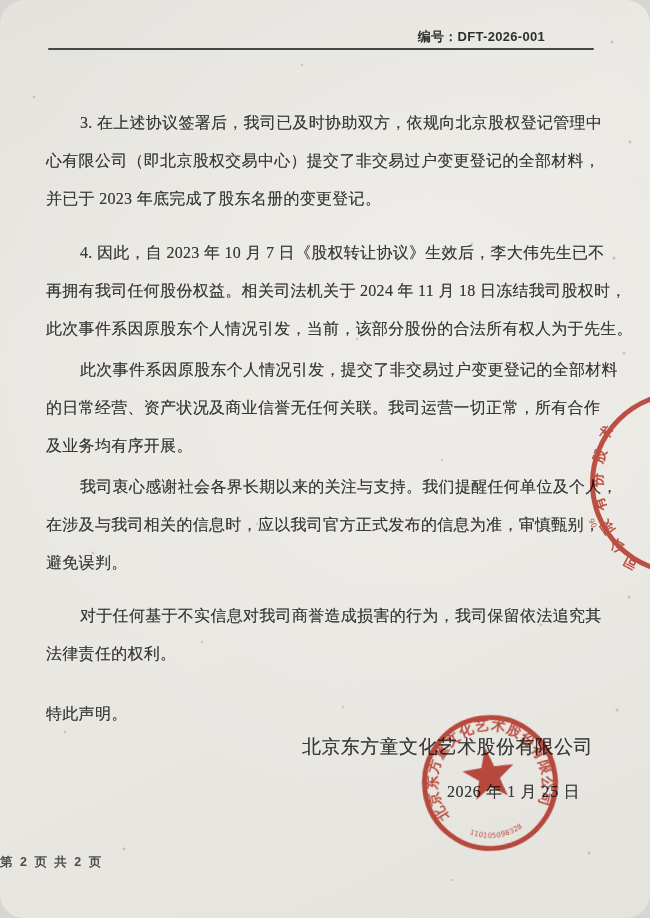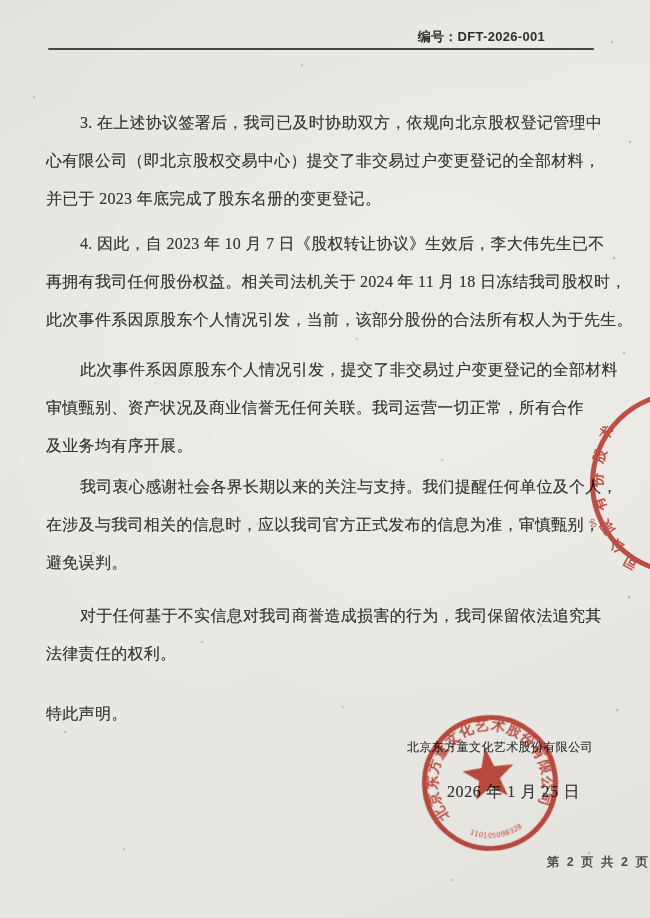--- a/index.html
+++ b/index.html
@@ -6,20 +6,21 @@
   .page{
     position:relative;
     width:650px;height:918px;
     margin:0 auto;
     overflow:hidden;
     background:
       radial-gradient(120% 90% at 68% 38%, rgba(255,255,255,0.22), rgba(0,0,0,0) 62%),
       linear-gradient(155deg,#e4e2dd 0%,#eae8e3 30%,#e9e7e2 62%,#e5e3de 100%);
     font-family:"Liberation Serif","DejaVu Serif",serif;
     color:#3a3a3a;
+    border-radius:24px;
   }
   .speckles{
     position:absolute;left:0;top:0;width:2px;height:2px;border-radius:50%;
     background:transparent;
     box-shadow:
       83px 126px 0 0.4px rgba(105,100,92,.30), 301px 64px 0 0.3px rgba(105,100,92,.25),
       611px 41px 0 0.5px rgba(105,100,92,.28), 629px 141px 0 0.4px rgba(105,100,92,.30),
       143px 287px 0 0.3px rgba(105,100,92,.26), 471px 243px 0 0.4px rgba(105,100,92,.24),
       613px 257px 0 0.6px rgba(105,100,92,.30), 51px 414px 0 0.3px rgba(105,100,92,.25),
       356px 338px 0 0.4px rgba(105,100,92,.22), 623px 352px 0 0.4px rgba(105,100,92,.28),
@@ -41,35 +42,35 @@
     position:absolute;left:48px;top:48px;width:546px;height:2px;
     background:#464646;border-radius:1px;
   }
   .para{position:absolute;left:46px;width:575px;}
   .line{
     height:38px;line-height:38px;font-size:16px;letter-spacing:.3px;
     white-space:nowrap;color:#383838;
     text-shadow:0 0 .6px rgba(56,56,56,.55);
   }
   .indent{text-indent:34px;}
-  .p0{top:63px;}  .p1{top:104px;} .p2{top:225px;} .p3{top:351px;}
+  .p0{top:63px;}  .p1{top:104px;} .p2{top:234px;} .p3{top:351px;}
   .p4{top:468px;} .p5{top:597px;} .p6{top:695px;}
   .sig-company{
     position:absolute;top:728px;right:57px;height:38px;line-height:38px;
-    font-size:12px;letter-spacing:.4px;color:#383838;white-space:nowrap;
+    font-size:19px;letter-spacing:.4px;color:#383838;white-space:nowrap;
     text-shadow:0 0 .6px rgba(56,56,56,.55);
   }
   .sig-date{
     position:absolute;top:773px;right:70px;height:38px;line-height:38px;
     font-size:16px;letter-spacing:.6px;color:#383838;white-space:nowrap;
     text-shadow:0 0 .6px rgba(56,56,56,.55);
   }
   .page-footer{
     position:absolute;left:0;right:0;top:846px;height:32px;line-height:32px;
-    text-align:right;
+    text-align:left;
     font-family:"Liberation Sans","DejaVu Sans",sans-serif;
     font-size:12.5px;font-weight:600;color:#4d4d4d;letter-spacing:2px;
   }
   .seal-main{
     position:absolute;left:378px;top:671px;width:224px;height:224px;
     mix-blend-mode:multiply;opacity:.88;
     transform:rotate(-8deg);transform-origin:50% 50%;
   }
   .seal-partial{
     position:absolute;left:560px;top:360px;width:200px;height:250px;
@@ -95,21 +96,21 @@
   </div>
 
   <div class="para p2">
     <div class="line indent">4. 因此，自 2023 年 10 月 7 日《股权转让协议》生效后，李大伟先生已不</div>
     <div class="line">再拥有我司任何股份权益。相关司法机关于 2024 年 11 月 18 日冻结我司股权时，</div>
     <div class="line">此次事件系因原股东个人情况引发，当前，该部分股份的合法所有权人为于先生。</div>
   </div>
 
   <div class="para p3">
     <div class="line indent">此次事件系因原股东个人情况引发，提交了非交易过户变更登记的全部材料</div>
-    <div class="line">审慎甄别、资产状况及商业信誉无任何关联。我司运营一切正常，所有合作</div>
+    <div class="line">的日常经营、资产状况及商业信誉无任何关联。我司运营一切正常，所有合作</div>
     <div class="line">及业务均有序开展。</div>
   </div>
 
   <div class="para p4">
     <div class="line indent">我司衷心感谢社会各界长期以来的关注与支持。我们提醒任何单位及个人，</div>
     <div class="line">在涉及与我司相关的信息时，应以我司官方正式发布的信息为准，审慎甄别，</div>
     <div class="line">避免误判。</div>
   </div>
 
   <div class="para p5">

